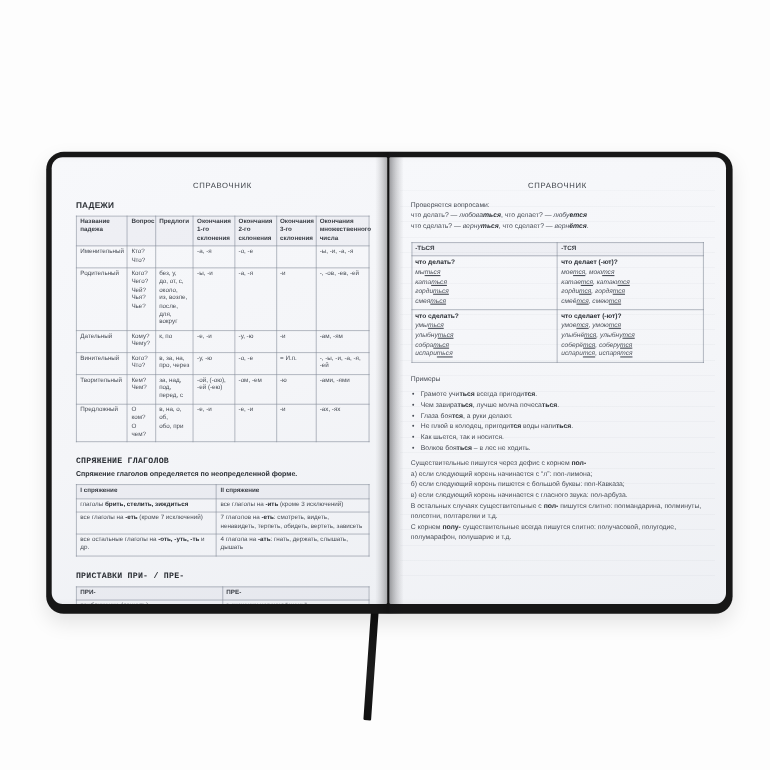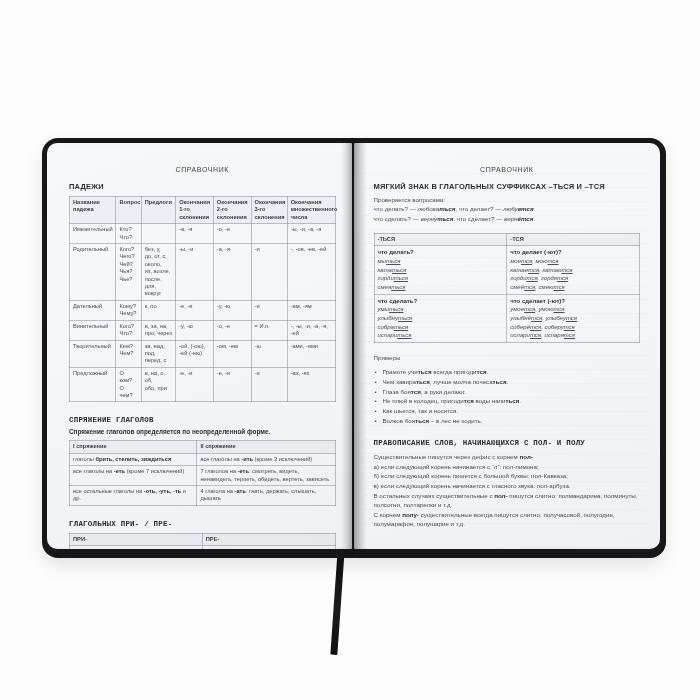--- a/index.html
+++ b/index.html
@@ -198,21 +198,21 @@
               <td>все глаголы на <b>-еть</b> (кроме 7 исключений)</td>
               <td>7 глаголов на <b>-еть</b>: смотреть, видеть, ненавидеть, терпеть, обидеть, вертеть, зависеть</td>
             </tr>
             <tr>
               <td>все остальные глаголы на <b>-оть, -уть, -ть</b> и др.</td>
               <td>4 глагола на <b>-ать</b>: гнать, держать, слышать, дышать</td>
             </tr>
           </tbody>
         </table>
 
-        <div class="sec-title mt14">ГЛАГОЛЬНЫХ ПРИ- / ПРЕ-</div>
+        <div class="sec-title mt14">ПРИСТАВКИ ПРИ- / ПРЕ-</div>
         <table class="two-col" style="margin-top:5px;">
           <colgroup>
               <col>
               <col>
             </colgroup>
           <thead>
             <tr>
               <th>ПРИ-</th>
               <th>ПРЕ-</th>
             </tr>
@@ -223,21 +223,20 @@
               <td>в значении наречия “очень”<br>(восходный)<br>приставки пере-<br>(града, т.е. перегородить что-либо)</td>
             </tr>
           </tbody>
         </table>
       </div>
 
       <div class="page page-right">
         <div class="ghost"></div>
         <div class="page-header">СПРАВОЧНИК</div>
 
-        <div class="sec-title">МЯГКИЙ ЗНАК В ГЛАГОЛЬНЫХ СУФФИКСАХ –ТЬСЯ И –ТСЯ</div>
         <div class="intro">
           <div>Проверяется вопросами:</div>
           <div>что делать? — <i>любова<b>ться</b></i>, что делает? — <i>любу<b>ется</b></i></div>
           <div>что сделать? — <i>верну<b>ться</b></i>, что сделает? — <i>верн<b>ётся</b></i>.</div>
         </div>
 
         <table class="two-col verbs mt10">
           <colgroup>
               <col>
               <col>
@@ -263,21 +262,20 @@
         <div class="intro mt10">Примеры</div>
         <ul class="examples">
           <li>Грамоте учи<b>ться</b> всегда пригоди<b>тся</b>.</li>
           <li>Чем завира<b>ться</b>, лучше молча почеса<b>ться</b>.</li>
           <li>Глаза боя<b>тся</b>, а руки делают.</li>
           <li>Не плюй в колодец, пригоди<b>тся</b> воды напи<b>ться</b>.</li>
           <li>Как шьется, так и носится.</li>
           <li>Волков боя<b>ться</b> – в лес не ходить.</li>
         </ul>
 
-        <div class="sec-title mt14">ПРАВОПИСАНИЕ СЛОВ, НАЧИНАЮЩИХСЯ С ПОЛ- И ПОЛУ</div>
         <div class="rules">
           <div>Существительные пишутся через дефис с корнем <b>пол-</b></div>
           <div>а) если следующий корень начинается с “л”: пол-лимона;</div>
           <div>б) если следующий корень пишется с большой буквы: пол-Кавказа;</div>
           <div>в) если следующий корень начинается с гласного звука: пол-арбуза.</div>
           <div>В остальных случаях существительные с <b>пол-</b> пишутся слитно: полмандарина, полминуты, полсотни, полтарелки и т.д.</div>
           <div>С корнем <b>полу-</b> существительные всегда пишутся слитно: получасовой, полугодие, полумарафон, полушарие и т.д.</div>
         </div>
       </div>
 

